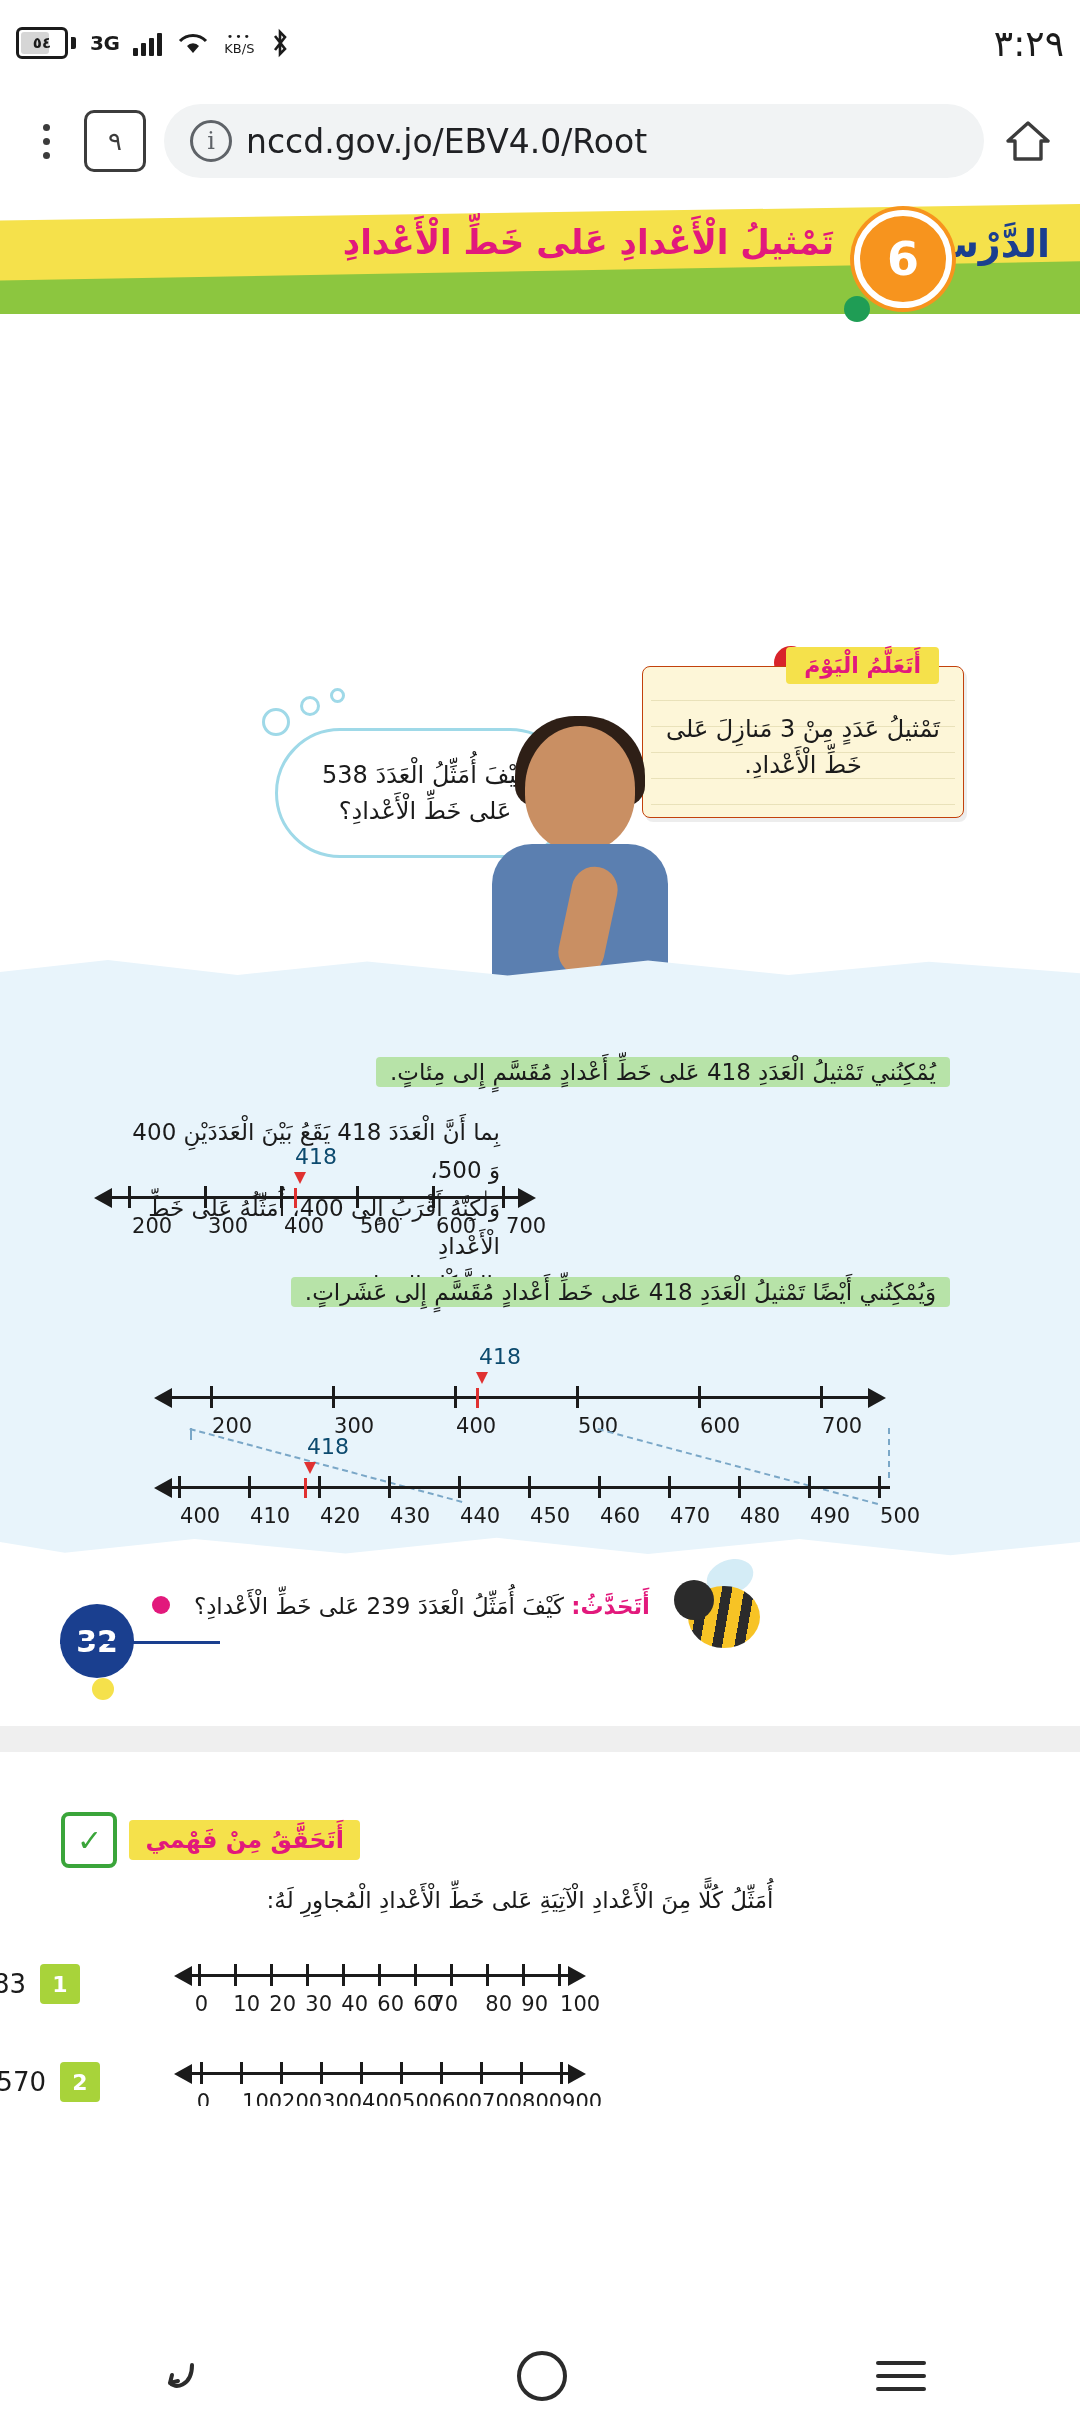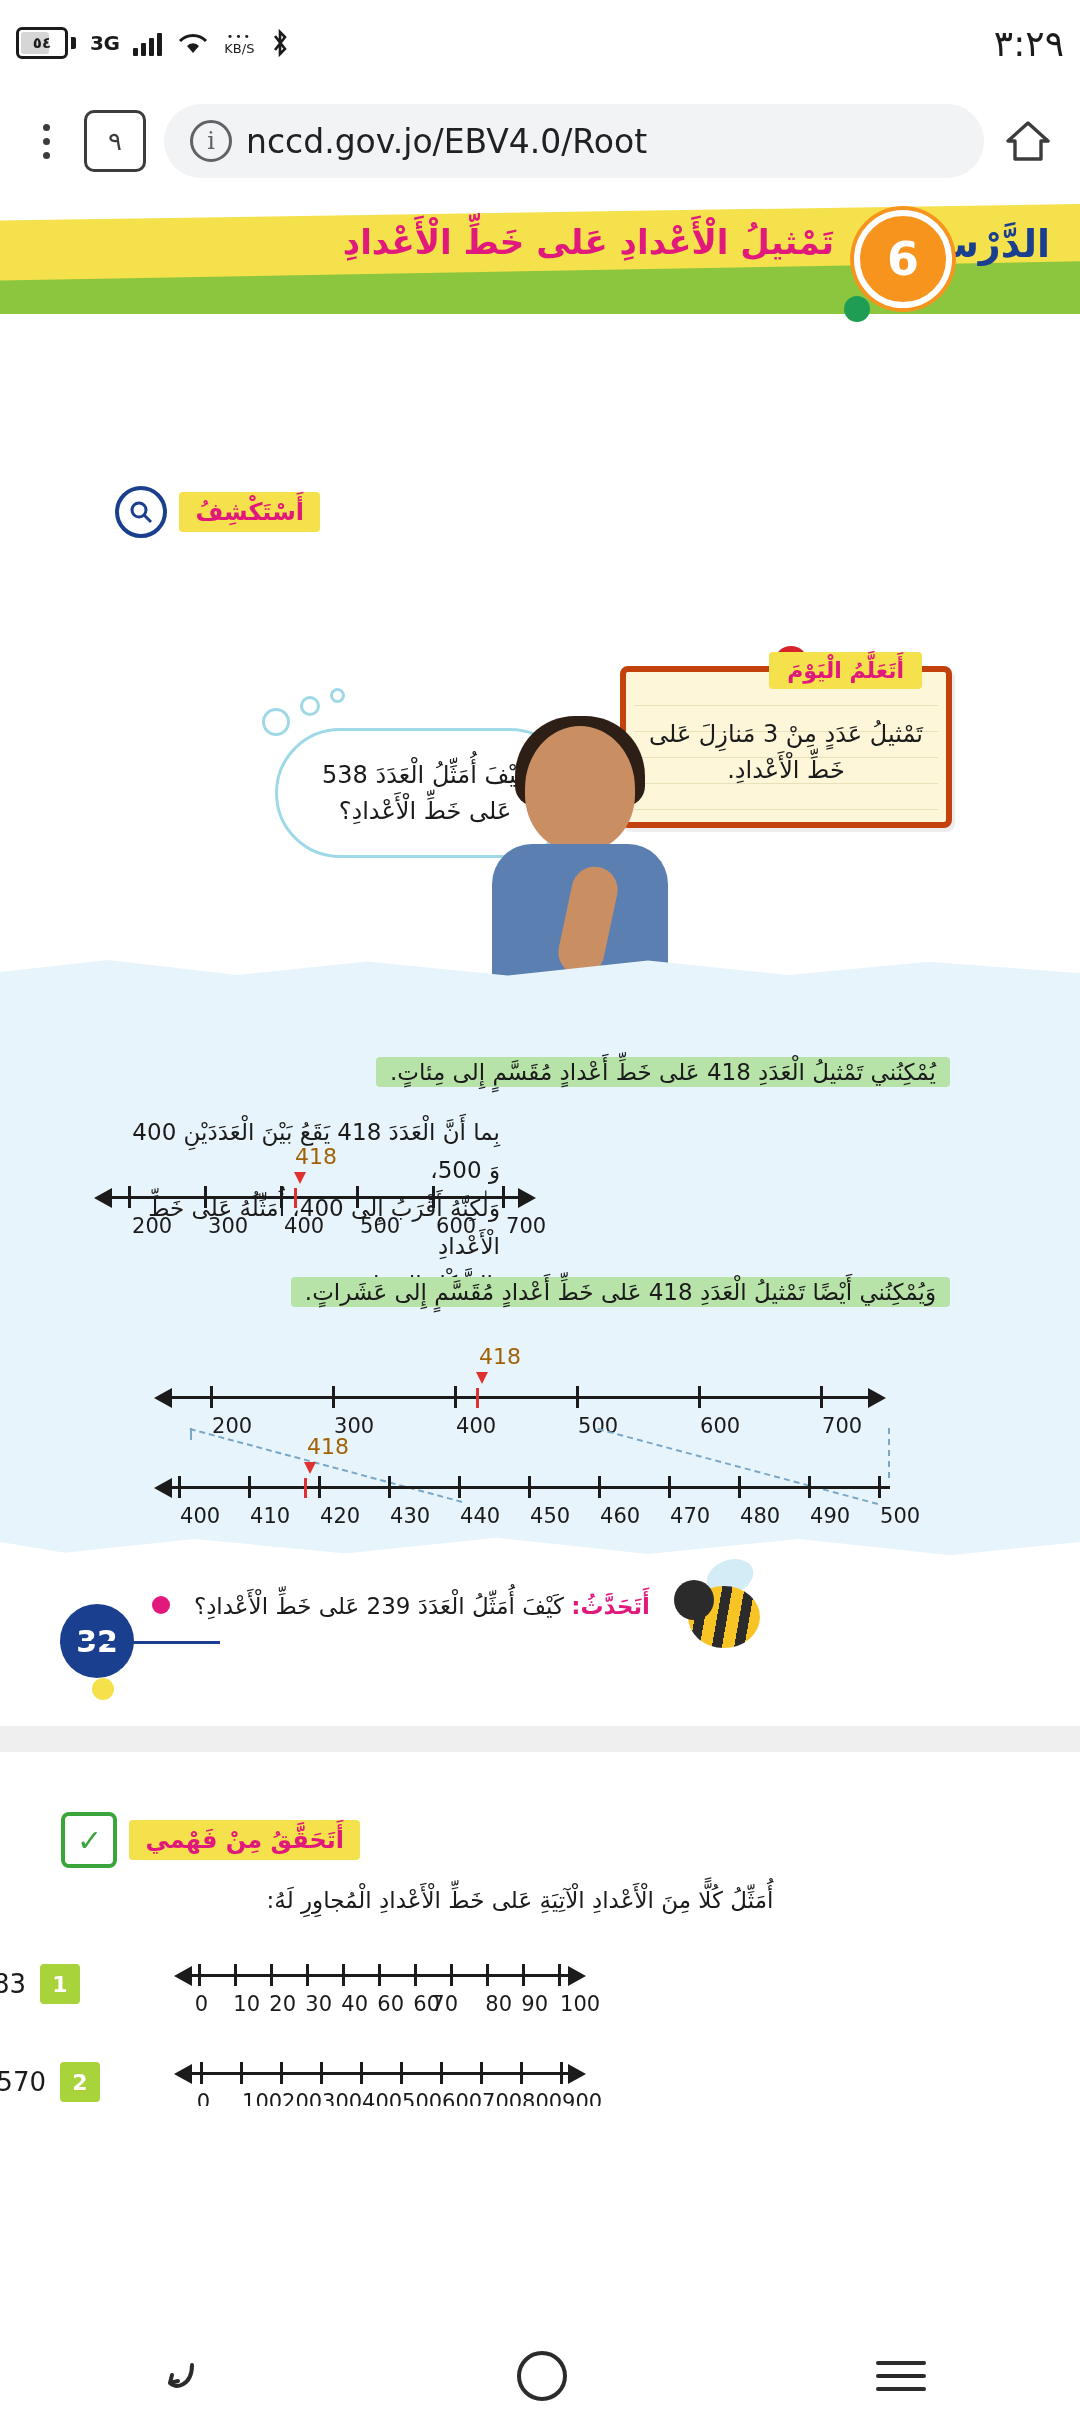--- a/index.html
+++ b/index.html
@@ -96,22 +96,22 @@
     display:inline-flex;align-items:center;gap:10px;
     background:#f5e14b;border-radius:4px;padding:6px 16px;font-size:24px;font-weight:bold;color:#e2197c;
   }
   .chip-row{position:absolute;display:flex;align-items:center;gap:12px;}
   .icon-circle{
     width:44px;height:44px;border-radius:50%;border:4px solid #1a3f8f;display:flex;
     align-items:center;justify-content:center;color:#1a3f8f;font-size:24px;background:#fff;
   }
   
   .note-card{
-    position:absolute;right:128px;top:470px;width:320px;height:150px;
-    background:#fdf6d8;border:6px solid #c2410c;border-radius:8px;
+    position:absolute;right:116px;top:470px;width:320px;height:150px;
+    background:#fdf6d8;border:1px solid #c2410c;border-radius:8px;
     box-shadow:3px 4px 0 rgba(0,0,0,.07);
   }
   .note-card .lines{
     position:absolute;inset:8px;
     background:repeating-linear-gradient(#00000000 0 25px,#e4dcb2 25px 26px);
     opacity:.8;border-radius:4px;
   }
   .note-head{
     position:absolute;right:24px;top:-20px;background:#f5e14b;color:#e2197c;
     font-size:22px;font-weight:bold;padding:6px 18px;border-radius:4px;
@@ -153,21 +153,21 @@
   .txt{position:absolute;font-size:23px;color:#1b1b1b;line-height:1.65;text-align:right;}
   
   .nl{position:absolute;}
   .nl .axis{position:absolute;left:0;right:0;top:0;height:3px;background:#1b1b1b;}
   .nl .arrowL,.nl .arrowR{position:absolute;top:-8px;width:0;height:0;border-top:10px solid transparent;border-bottom:10px solid transparent;}
   .nl .arrowL{left:-16px;border-right:18px solid #1b1b1b;}
   .nl .arrowR{right:-16px;border-left:18px solid #1b1b1b;}
   .nl .tick{position:absolute;top:-10px;width:3px;height:22px;background:#1b1b1b;}
   .nl .lbl{position:absolute;top:18px;font-size:21px;color:#1b1b1b;transform:translateX(50%);white-space:nowrap;}
   .nl .mark{position:absolute;top:-8px;width:3px;height:20px;background:#e03131;}
-  .nl .mark-lbl{position:absolute;top:-52px;font-size:22px;color:#a16207;transform:translateX(50%);}
+  .nl .mark-lbl{position:absolute;top:-52px;font-size:22px;color:#0c4a6e;transform:translateX(50%);}
   .nl .mark-arrow{position:absolute;top:-24px;width:0;height:0;border-left:6px solid transparent;border-right:6px solid transparent;border-top:12px solid #e03131;transform:translateX(50%);}
   .dashline{position:absolute;border-top:2px dashed #7aa7c7;}
   
   .bee{position:absolute;right:300px;top:1360px;width:110px;height:110px;}
   .bee .bd{position:absolute;left:18px;top:30px;width:72px;height:62px;border-radius:50%;background:#f7c325;
     background-image:repeating-linear-gradient(100deg,#f7c325 0 12px,#2b2b2b 12px 22px);}
   .bee .hd{position:absolute;left:4px;top:24px;width:40px;height:40px;border-radius:50%;background:#2b2b2b;}
   .bee .wg{position:absolute;left:36px;top:4px;width:48px;height:34px;border-radius:50%;background:#cfeaf5;opacity:.9;transform:rotate(-20deg);}
   .page-num{
     position:absolute;left:60px;top:1408px;width:74px;height:74px;border-radius:50%;
@@ -246,29 +246,20 @@
 
   <div class="banner">
     <div class="yellowband"></div>
     <div class="greenband"></div>
     <div class="lesson-word">الدَّرْسُ</div>
     <div class="lesson-badge">6</div>
     <div class="lesson-title">تَمْثيلُ الْأَعْدادِ عَلى خَطِّ الْأَعْدادِ</div>
     <div class="dot-green"></div>
   </div>
 
-  <div class="chip-row" style="right:760px;top:290px;">
-    <div class="chip">أَسْتَكْشِفُ</div>
-    <div class="icon-circle">
-      <svg width="26" height="26" viewBox="0 0 26 26">
-          <circle cx="11" cy="11" r="7" stroke="#1a3f8f" stroke-width="3" fill="none"></circle>
-          <line x1="16" y1="16" x2="23" y2="23" stroke="#1a3f8f" stroke-width="3"></line>
-        </svg>
-    </div>
-  </div>
 
   <div class="pin"></div>
   <div class="note-card">
     <div class="lines"></div>
     <div class="note-head">أَتَعَلَّمُ الْيَوْمَ</div>
     <div class="note-text">تَمْثيلُ عَدَدٍ مِنْ 3 مَنازِلَ عَلى خَطِّ الْأَعْدادِ.</div>
   </div>
 
   <div class="bubble">كَيْفَ أُمَثِّلُ الْعَدَدَ 538 عَلى خَطِّ الْأَعْدادِ؟</div>
   <div class="bub-dot" style="right:790px;top:512px;width:22px;height:22px;"></div>

